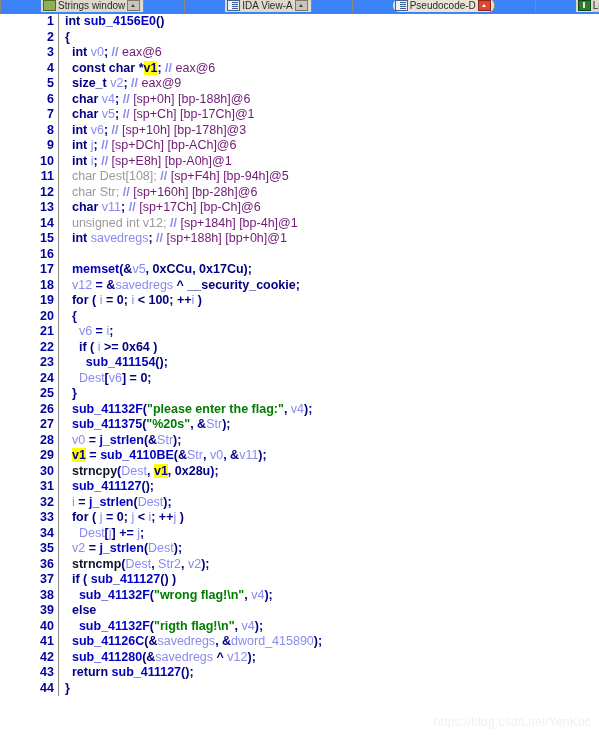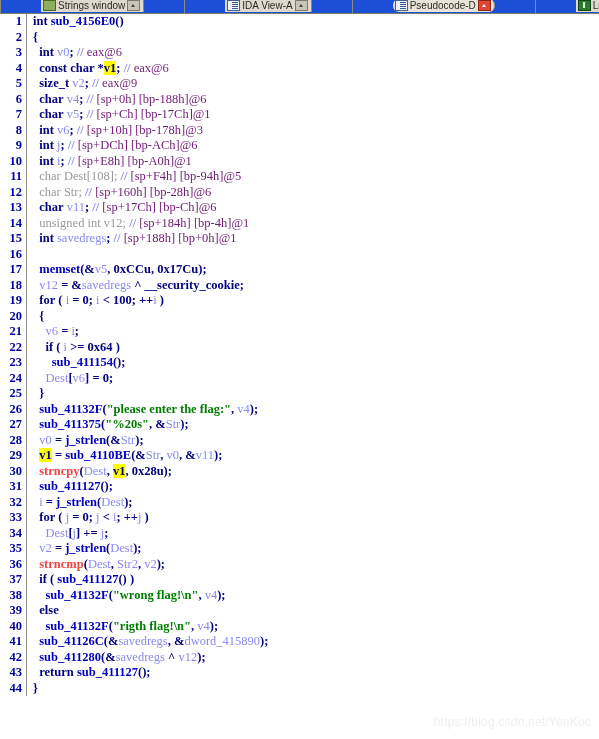--- a/index.html
+++ b/index.html
@@ -12,21 +12,21 @@
     width: 599px;
     height: 739px;
     font-family: "DejaVu Sans Mono", "Liberation Mono", monospace;
     overflow: hidden;
     position: relative;
   }
 
   
   .tabbar {
     height: 13px;
-    background: #1d4ed8;
+    background: #3b82f6;
     display: flex;
     align-items: stretch;
     border-bottom: 1px solid #7f7f6e;
     position: relative;
     overflow: hidden;
     font-family: "Liberation Sans", sans-serif;
     gap: 40px;
   }
   .tab {
     display: flex;
@@ -105,24 +105,25 @@
   }
 
   
   .codepane {
     position: absolute;
     top: 14px; left: 0; right: 0; bottom: 0;
     background: #ffffff;
     overflow: hidden;
   }
   .code {
-    font-family: Liberation Serif, serif;
+    font-family: Liberation Sans, sans-serif;
     font-size: 12.5px;
     line-height: 15.5px;
     white-space: pre;
+    padding-left: 32px;
   }
   .ln {
     display: block;
     height: 15.5px;
     position: relative;
   }
   .lnum {
     display: inline-block;
     width: 22px;
     text-align: right;
@@ -138,21 +139,21 @@
 
   
   .kw    { color: #000080; font-weight: bold; }      
   .fn    { color: #0000c0; font-weight: bold; }      
   .punct { color: #000080; font-weight: bold; }
   .var   { color: #8a8af0; }
   .num   { color: #000080; font-weight: bold; }
   .str   { color: #007d00; font-weight: bold; }      
   .cmt   { color: #8a8af0; font-weight: bold; }      
   .cmtx  { color: #701a75; }                         
-  .lib   { color: #ef4444; font-weight: bold; }
+  .lib   { color: #0f172a; font-weight: bold; }
   .hl    { background: #ffff00; color:#000080; font-weight:bold; }
   .dim   { color: #9a9a9a; }
 
   
   .tooltip {
     position: absolute;
     left: 200px;
     top: 510px;
     background: #fbfbe2;
     border: 1px solid #3a3a3a;

